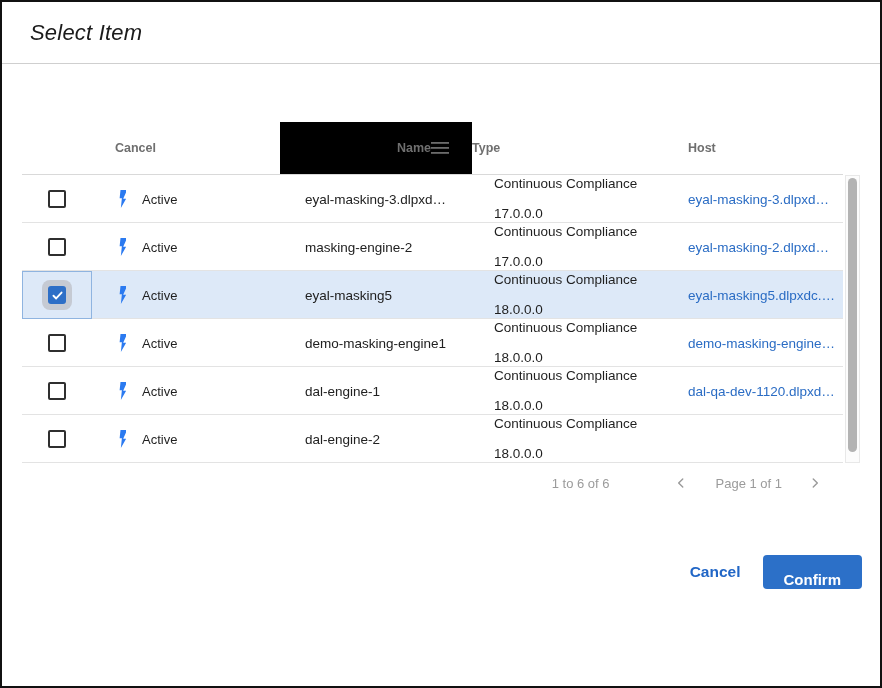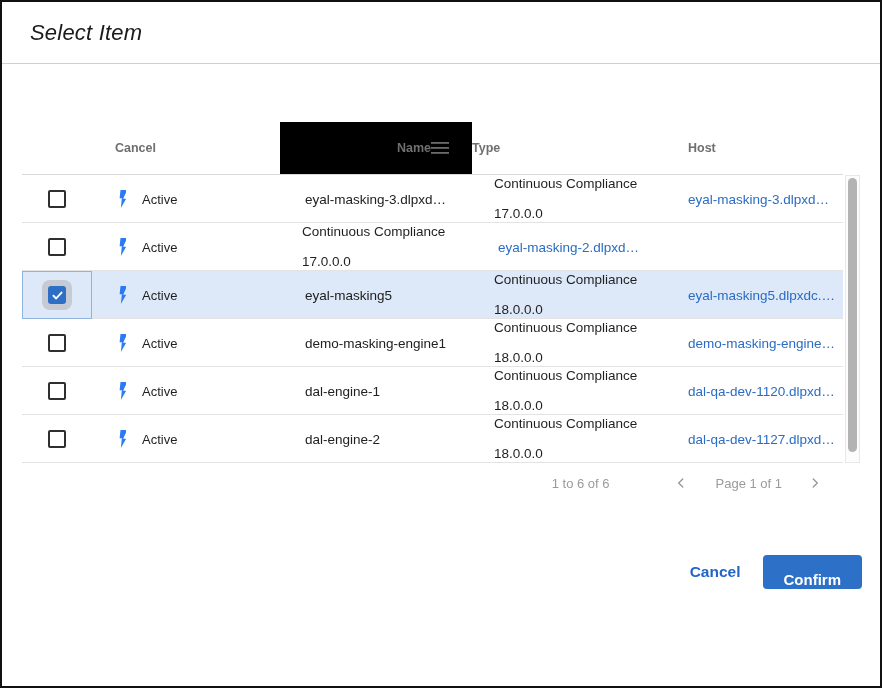--- a/index.html
+++ b/index.html
@@ -228,20 +228,23 @@
       </span>
     </div>
     <div class="cell cell-status">
       <span style="display:flex">
         <svg width="11" height="18" viewBox="0 0 12 20">
           <path d="M4.6 0 L4.6 9.2 L7.1 9.2 L7.1 20 L12 9.6 L8.6 9.6 L12 0 Z" fill="#2b7af0" transform="skewX(-6) translate(1.4,0)"></path>
         </svg>
       </span>
       <span class="status-text">Active</span>
     </div>
+    <div class="cell cell-name">
+      <span>masking-engine-2</span>
+    </div>
     <div class="cell cell-type">
       <span class="type-line">Continuous Compliance</span>
       <span class="type-line">17.0.0.0</span>
     </div>
     <div class="cell cell-host">
       <a class="host-link">eyal-masking-2.dlpxd…</a>
     </div>
   </div>
           <div class="trow selected">
     <div class="cell cell-check">
@@ -355,23 +358,20 @@
         </svg>
       </span>
       <span class="status-text">Active</span>
     </div>
     <div class="cell cell-name">
       <span>dal-engine-2</span>
     </div>
     <div class="cell cell-type">
       <span class="type-line">Continuous Compliance</span>
       <span class="type-line">18.0.0.0</span>
-    </div>
-    <div class="cell cell-host">
-      <a class="host-link">dal-qa-dev-1127.dlpxd…</a>
     </div>
   </div>
         </div>
       <div class="scrollbar-track">
         <div class="scrollbar-thumb"></div>
       </div>
     </div>
   </div>
 
   <div class="pagination">

